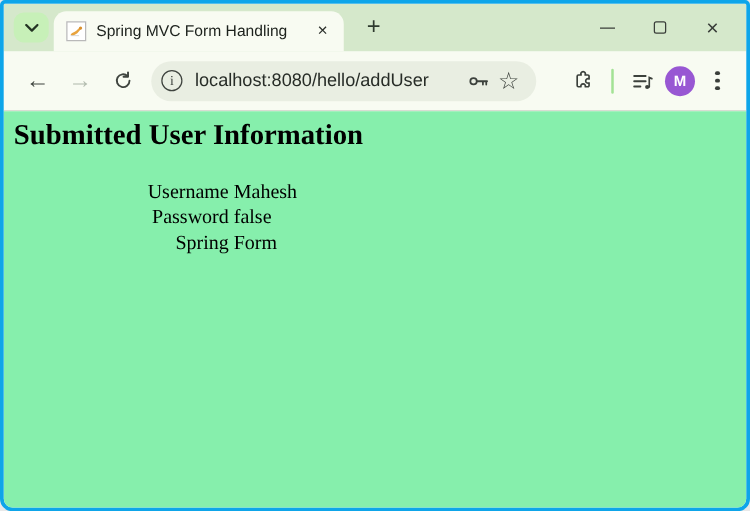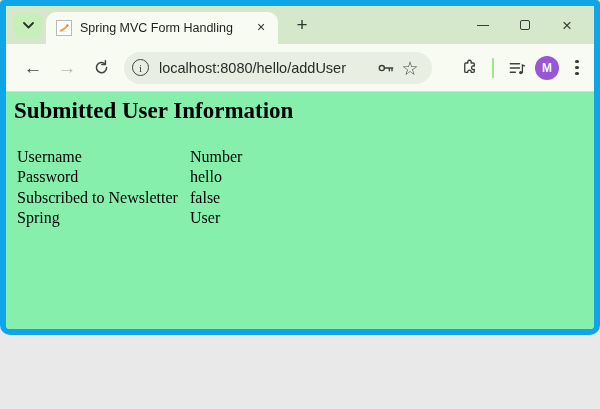--- a/index.html
+++ b/index.html
@@ -1,22 +1,22 @@
 <!DOCTYPE html>
 <html><head>
 <meta charset="utf-8">
 <style>
   * { box-sizing: border-box; margin: 0; padding: 0; }
   html,body { background:#e9e9e9; }
   body { font-family: "Liberation Sans", sans-serif; }
 
   .window {
     position: relative;
-    width: 600px; height: 335px;
-    border: 6px solid #0ea5e9;
+    width: 600px; height: 409px;
+    border: 3px solid #0ea5e9;
     border-radius: 4px 4px 10px 10px;
     overflow: hidden;
     background: #ffffff;
   }
 
   
   .tabstrip {
     height: 38px;
     background: #d5e8cb;
     display: flex;
@@ -157,21 +157,21 @@
     border-spacing: 2px;
     font-size: 16px;
     color: #000000;
   }
   table.user-info td {
     padding: 0.5px 1px;
     line-height: 17.5px;
     white-space: nowrap;
     vertical-align: top;
   }
-  table.user-info td.label-cell { width: 171px; }
+  table.user-info td.label-cell { width: 171px; text-align: right; }
 
   svg { display: block; }
 </style>
 </head>
 <body>
 
 <div class="window">
 
   <div class="tabstrip">
     <div class="tab-search-pill">
@@ -257,31 +257,27 @@
       </div>
     </div>
   </div>
 
   <div class="page">
     <h2>Submitted User Information</h2>
     <table class="user-info">
       <tbody>
           <tr>
             <td class="label-cell">Username</td>
-            <td>Number</td>
+            <td>Mahesh</td>
           </tr>
           <tr>
             <td class="label-cell">Password</td>
-            <td>hello</td>
-          </tr>
-          <tr>
-            <td class="label-cell">Subscribed to Newsletter</td>
             <td>false</td>
           </tr>
           <tr>
             <td class="label-cell">Spring</td>
-            <td>User</td>
+            <td>Form</td>
           </tr>
         </tbody>
     </table>
   </div>
 
 </div>
 
 </body></html>

